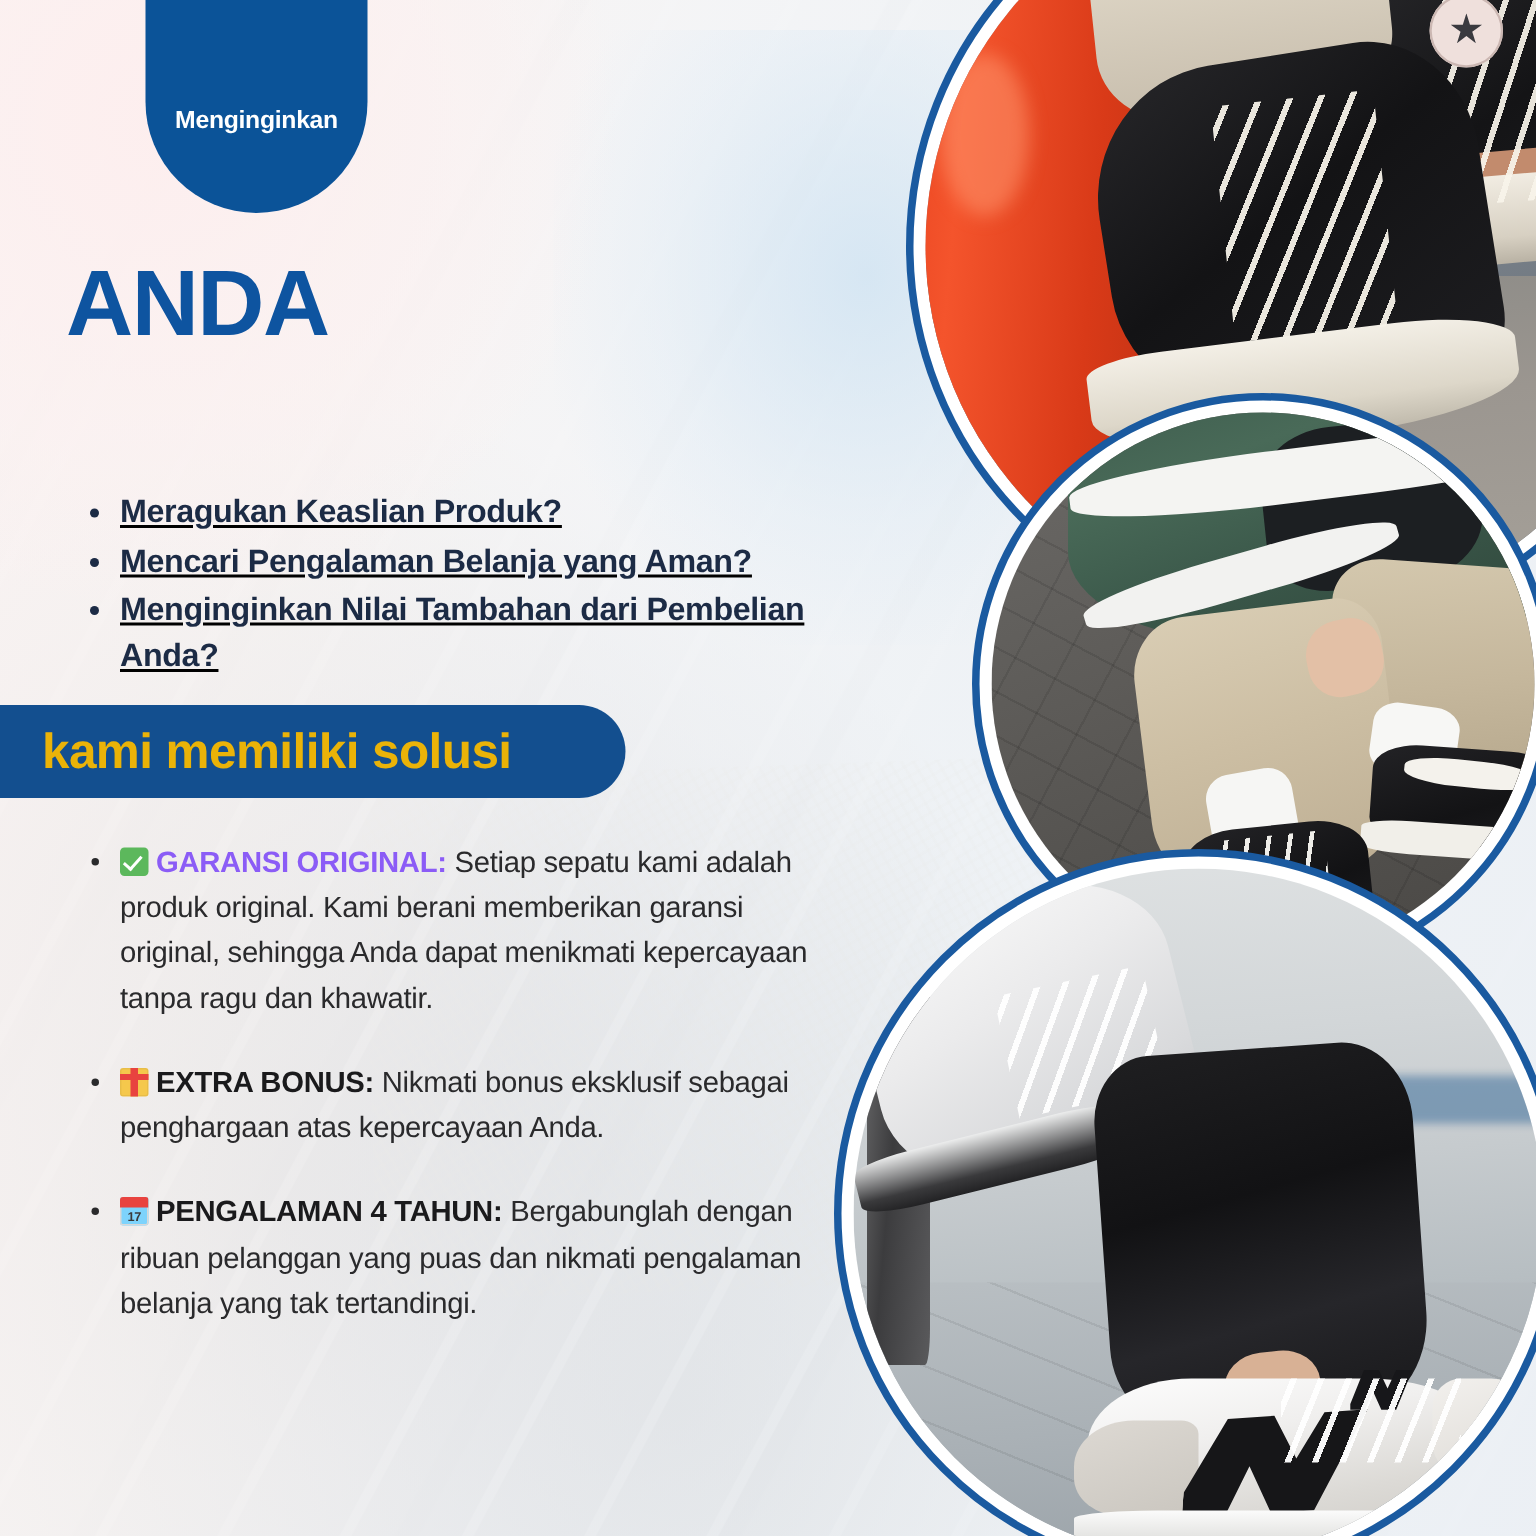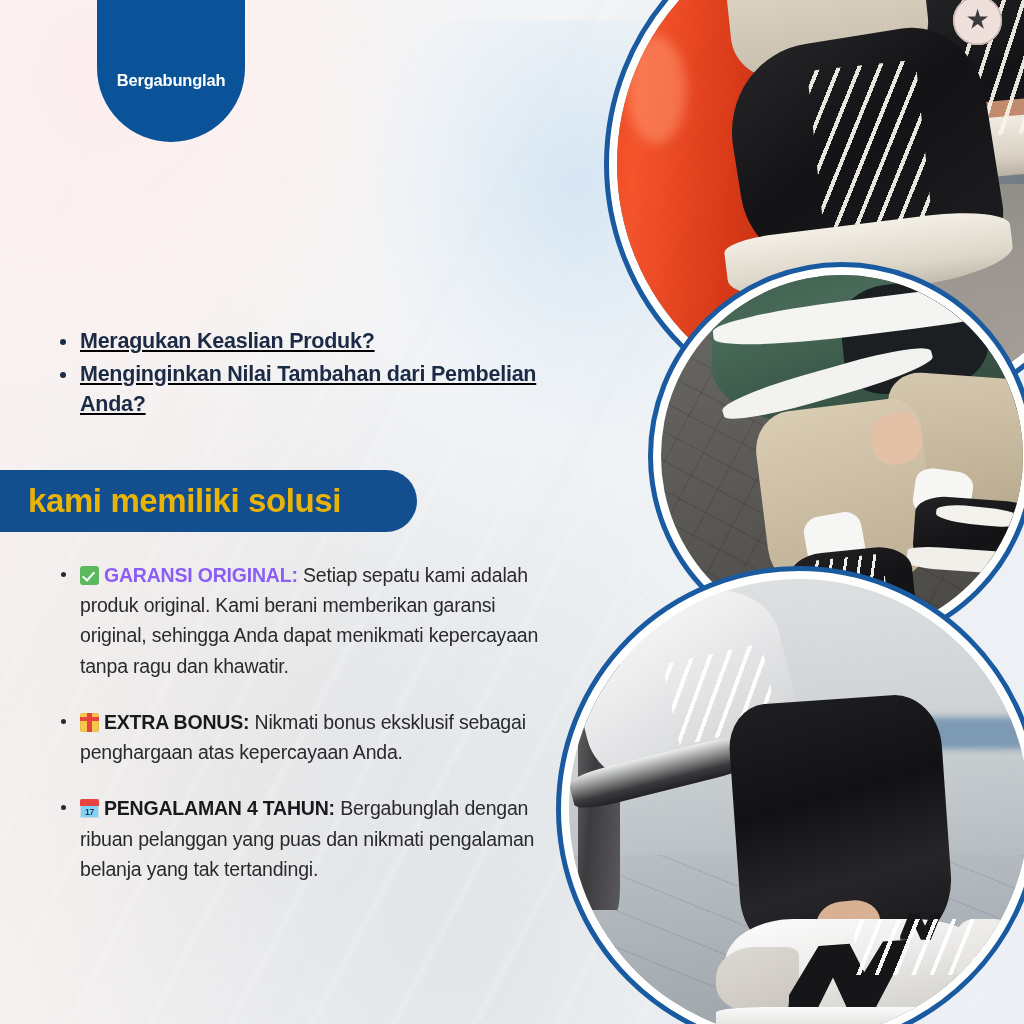--- a/index.html
+++ b/index.html
@@ -380,28 +380,30 @@
       <div class="nb-toe"></div>
       <div class="nb-heel"></div>
       <div class="nb-logo"></div>
       <div class="nb-heelN"></div>
       <div class="nb-lace"></div>
       <div class="nb-sole"></div>
     </div>
   </div>
 
   <div class="badge">
-    <span class="badge-text">Bergabunglah</span>
+    <span class="badge-text">Menginginkan</span>
   </div>
 
   <div class="headline">
+    <span class="l2">ANDA</span>
   </div>
 
   <ul class="problems">
     <li>Meragukan Keaslian Produk?</li>
+    <li>Mencari Pengalaman Belanja yang Aman?</li>
     <li>Menginginkan Nilai Tambahan dari Pembelian Anda?</li>
   </ul>
 
   <div class="banner">
     <span class="banner-text">kami memiliki solusi</span>
   </div>
 
   <ul class="solutions">
     <li>
       <span class="emoji-ico ico-check"></span><span class="sol-lead">GARANSI ORIGINAL:</span><span> Setiap sepatu kami adalah produk original.  Kami berani memberikan garansi original, sehingga Anda dapat menikmati kepercayaan tanpa ragu dan khawatir.</span>

